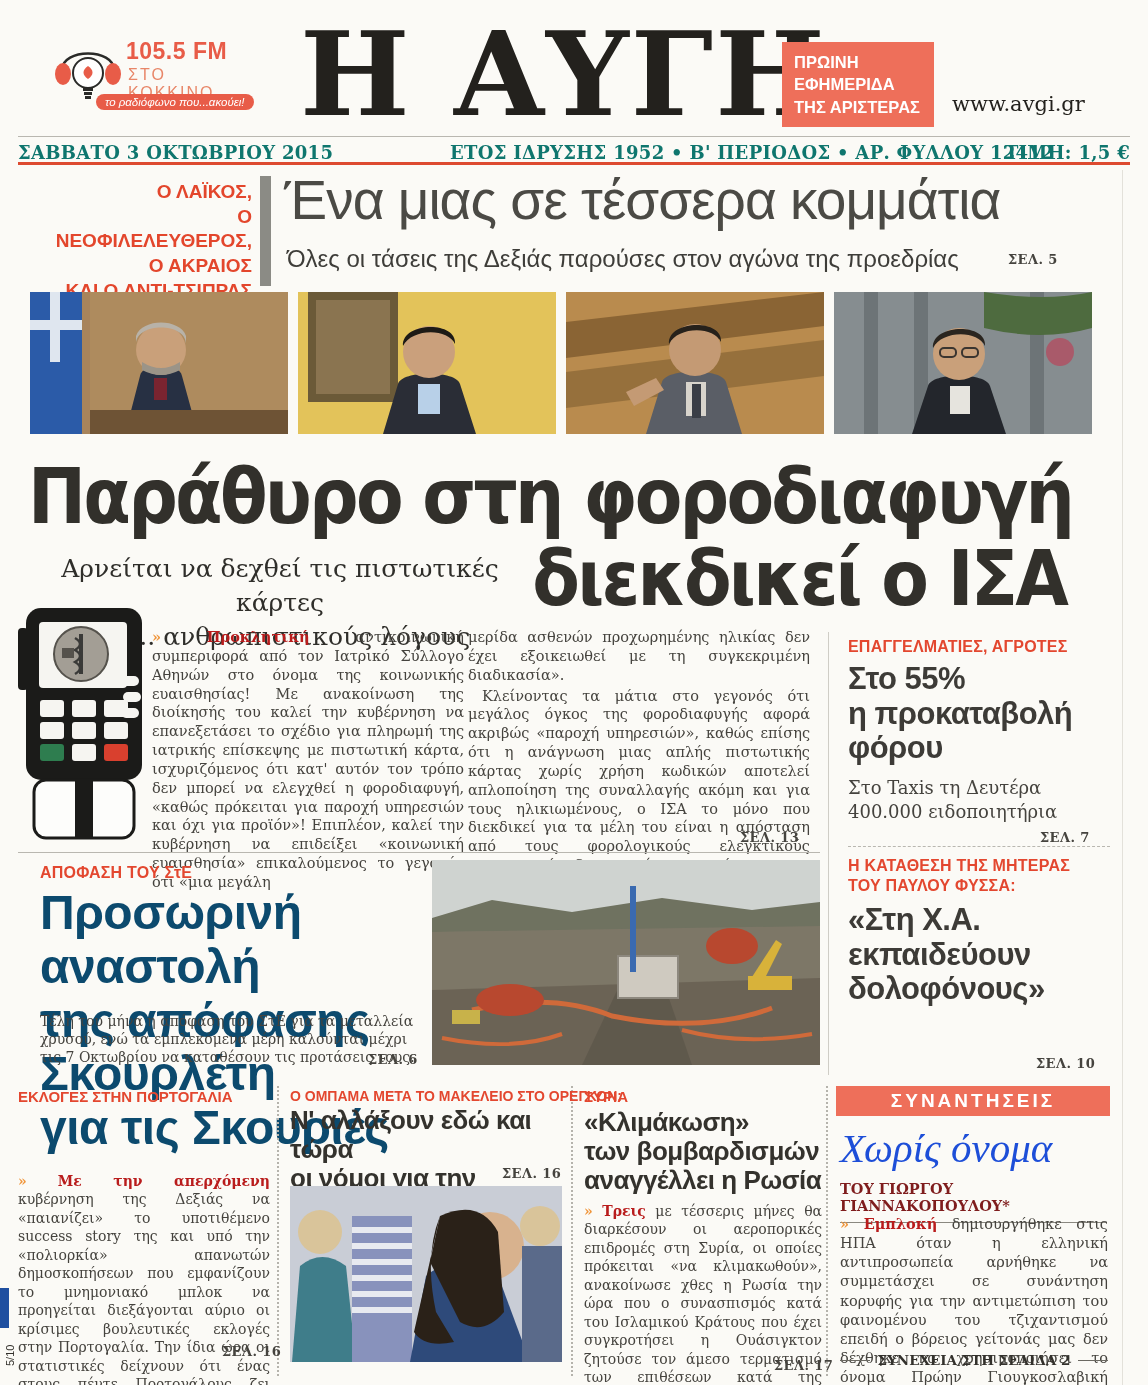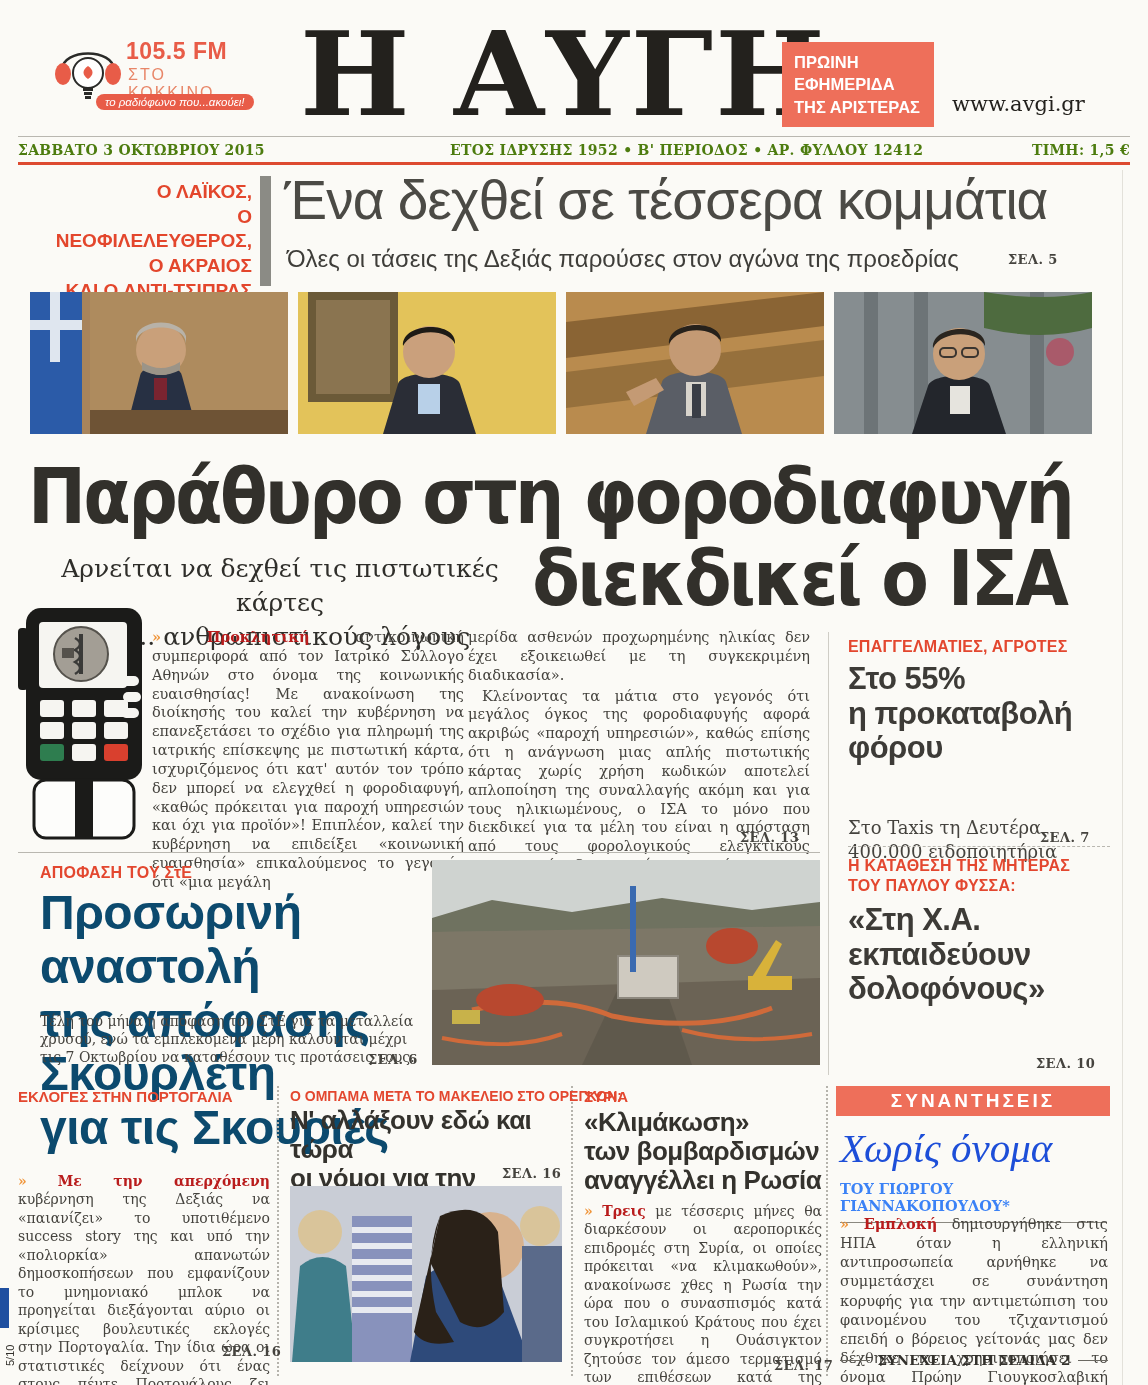--- a/index.html
+++ b/index.html
@@ -9,21 +9,21 @@
   .pre{white-space:pre-line;}
   .kicker{color:#e3472f;font-weight:bold;font-size:16px;letter-spacing:.2px;}
   .pageref{font-weight:bold;font-size:13px;color:#45433e;letter-spacing:.4px;font-family:"DejaVu Serif",serif;}
   .chev{color:#f0963c;font-weight:bold;}
   .body-txt{font-family:"DejaVu Serif",serif;color:#45433e;text-align:justify;}
   .lead-w{font-weight:bold;color:#b91c1c;}
   
   #masthead-title{font-family:"DejaVu Serif",serif;font-weight:bold;font-size:116px;line-height:1;color:#23211d;letter-spacing:2px;}
   #tagline-box{background:#ee6f5a;color:#fff;font-weight:bold;font-size:16.5px;line-height:1.35;padding:9px 12px;}
   #website{font-size:21px;color:#23211d;font-family:"DejaVu Serif",serif;}
-  .inforow{font-size:14px;font-weight:bold;color:#4d7c0f;font-family:"DejaVu Serif",serif;letter-spacing:.3px;}
+  .inforow{font-size:18px;font-weight:bold;color:#0f766e;font-family:"DejaVu Serif",serif;letter-spacing:.3px;}
   .rule-gray{background:#b9b7b0;height:1px;}
   .rule-red{background:#dd4a30;height:3px;}
   
   #radio-freq{color:#e85c48;font-weight:bold;font-size:23px;letter-spacing:.5px;}
   #radio-station{color:#e88668;font-size:16px;letter-spacing:2px;}
   #radio-pill{background:#e85c48;color:#fff;font-style:italic;font-size:11.5px;border-radius:9px;padding:2px 9px;display:inline-block;}
   
   #side-label{color:#e3462c;font-weight:bold;font-size:19px;line-height:1.3;text-align:right;}
   #grey-bar{background:#8b8b85;width:11px;height:110px;}
   #topstory-head{font-size:55px;color:#4b4a45;letter-spacing:-1px;font-weight:400;}
@@ -40,21 +40,21 @@
   .dashrule{border-top:1px dashed #b9b7b0;height:0;}
   .dotv{width:0;border-left:2px dotted #b5b3ac;}
   
   #sk-head{font-weight:bold;font-size:48px;line-height:1.12;color:#0c4a6e;letter-spacing:-.5px;}
   
   .b-kick{color:#e3472f;font-weight:bold;font-size:15px;}
   .b-head{font-weight:bold;font-size:26px;line-height:1.12;color:#34322d;letter-spacing:-.5px;}
   .b-body{font-family:"DejaVu Serif",serif;font-size:14px;line-height:1.32;color:#45433e;text-align:justify;}
   #col-banner{background:#ee6f5a;color:#fff;font-weight:bold;font-size:19px;letter-spacing:3px;text-align:center;line-height:30px;height:30px;}
   #col-head{font-family:Liberation Serif, serif;font-style:italic;font-size:41px;color:#1d4ed8;}
-  #col-byline{font-weight:bold;font-size:14.5px;color:#3b82f6;font-family:"DejaVu Serif",serif;border-bottom:1px solid #8a8880;padding-bottom:8px;}
+  #col-byline{font-weight:bold;font-size:14.5px;color:#7f1d1d;font-family:"DejaVu Serif",serif;border-bottom:1px solid #8a8880;padding-bottom:8px;}
   .continue{display:flex;align-items:center;gap:8px;font-weight:bold;font-size:13.5px;color:#33312c;font-family:"DejaVu Serif",serif;}
   .continue::before,.continue::after{content:"";flex:1;border-top:1px solid #6b6962;}
   .photo{display:block;}
   #edge-mark{background:#1f4fa0;width:9px;height:40px;}
   #edge-num{transform:rotate(-90deg);transform-origin:left top;font-size:11px;color:#33312c;}
 </style>
 </head>
 <body>
 
 <div id="page">
@@ -89,21 +89,21 @@
   <div class="abs inforow" style="left:18px;top:142px;">ΣΑΒΒΑΤΟ 3 ΟΚΤΩΒΡΙΟΥ 2015</div>
   <div class="abs inforow" style="left:450px;top:142px;">ΕΤΟΣ ΙΔΡΥΣΗΣ 1952 • Β' ΠΕΡΙΟΔΟΣ • ΑΡ. ΦΥΛΛΟΥ 12412</div>
   <div class="abs inforow" style="right:18px;top:142px;">ΤΙΜΗ: 1,5 €</div>
   <div class="abs rule-red" style="left:18px;top:162px;width:1112px;"></div>
 
   <div class="abs pre" id="side-label" style="left:40px;top:180px;width:212px;">Ο ΛΑΪΚΟΣ,
 Ο ΝΕΟΦΙΛΕΛΕΥΘΕΡΟΣ,
 Ο ΑΚΡΑΙΟΣ
 ΚΑΙ Ο ΑΝΤΙ-ΤΣΙΠΡΑΣ</div>
   <div class="abs" id="grey-bar" style="left:260px;top:176px;"></div>
-  <div class="abs" id="topstory-head" style="left:284px;top:168px;width:780px;">Ένα δεχθεί σε τέσσερα κομμάτια</div>
+  <div class="abs" id="topstory-head" style="left:284px;top:168px;width:780px;">Ένα μιας σε τέσσερα κομμάτια</div>
   <div class="abs" id="topstory-sub" style="left:287px;top:245px;width:720px;">Όλες οι τάσεις της Δεξιάς παρούσες στον αγώνα της προεδρίας</div>
   <div class="abs pageref" style="left:1008px;top:252px;">ΣΕΛ. 5</div>
 
   <svg class="abs photo" style="left:30px;top:292px;" width="258" height="142" viewBox="0 0 258 142">
     <rect width="258" height="142" fill="#a8845c"></rect>
     <rect width="52" height="142" fill="#2b5ba8"></rect>
     <rect x="0" y="28" width="52" height="10" fill="#dfe6ef"></rect>
       <rect x="20" y="0" width="10" height="70" fill="#dfe6ef"></rect>
     <rect x="60" y="0" width="198" height="142" fill="#b3905f" opacity=".6"></rect>
     <path d="M95 142 L110 84 C112 70 150 70 152 84 L168 142 Z" fill="#273043"></path>
@@ -191,21 +191,21 @@
     <div style="text-indent:14px;margin-top:2px;">Κλείνοντας τα μάτια στο γεγονός ότι μεγάλος όγκος της φοροδιαφυγής αφορά ακριβώς «παροχή υπηρεσιών», καθώς επίσης ότι η ανάγνωση μιας απλής πιστωτικής κάρτας χωρίς χρήση κωδικών αποτελεί απλοποίηση της συναλλαγής ακόμη και για τους ηλικιωμένους, ο ΙΣΑ το μόνο που διεκδικεί για τα μέλη του είναι η απόσταση από τους φορολογικούς ελεγκτικούς μηχανισμούς. Οι γιατροί συμφωνούν;</div>
   </div>
   <div class="abs pageref" style="left:740px;top:830px;">ΣΕΛ. 13</div>
 
   <div class="abs vrule" style="left:828px;top:632px;height:443px;"></div>
 
   <div class="abs kicker" style="left:848px;top:638px;">ΕΠΑΓΓΕΛΜΑΤΙΕΣ, ΑΓΡΟΤΕΣ</div>
   <div class="abs pre rail-head" style="left:848px;top:662px;width:262px;">Στο 55%
 η προκαταβολή
 φόρου</div>
-  <div class="abs pre rail-sub" style="left:848px;top:776px;width:262px;margin-top:40px;">Στο Taxis τη Δευτέρα
+  <div class="abs pre rail-sub" style="left:848px;top:776px;width:262px;">Στο Taxis τη Δευτέρα
 400.000 ειδοποιητήρια</div>
   <div class="abs pageref" style="left:1040px;top:830px;">ΣΕΛ. 7</div>
   <div class="abs dashrule" style="left:848px;top:846px;width:262px;"></div>
 
   <div class="abs pre kicker" style="left:848px;top:856px;width:262px;line-height:1.25;">Η ΚΑΤΑΘΕΣΗ ΤΗΣ ΜΗΤΕΡΑΣ
 ΤΟΥ ΠΑΥΛΟΥ ΦΥΣΣΑ:</div>
   <div class="abs pre rail-head" style="left:848px;top:903px;width:262px;">«Στη Χ.Α.
 εκπαιδεύουν
 δολοφόνους»</div>
   <div class="abs pageref" style="left:1036px;top:1056px;">ΣΕΛ. 10</div>

